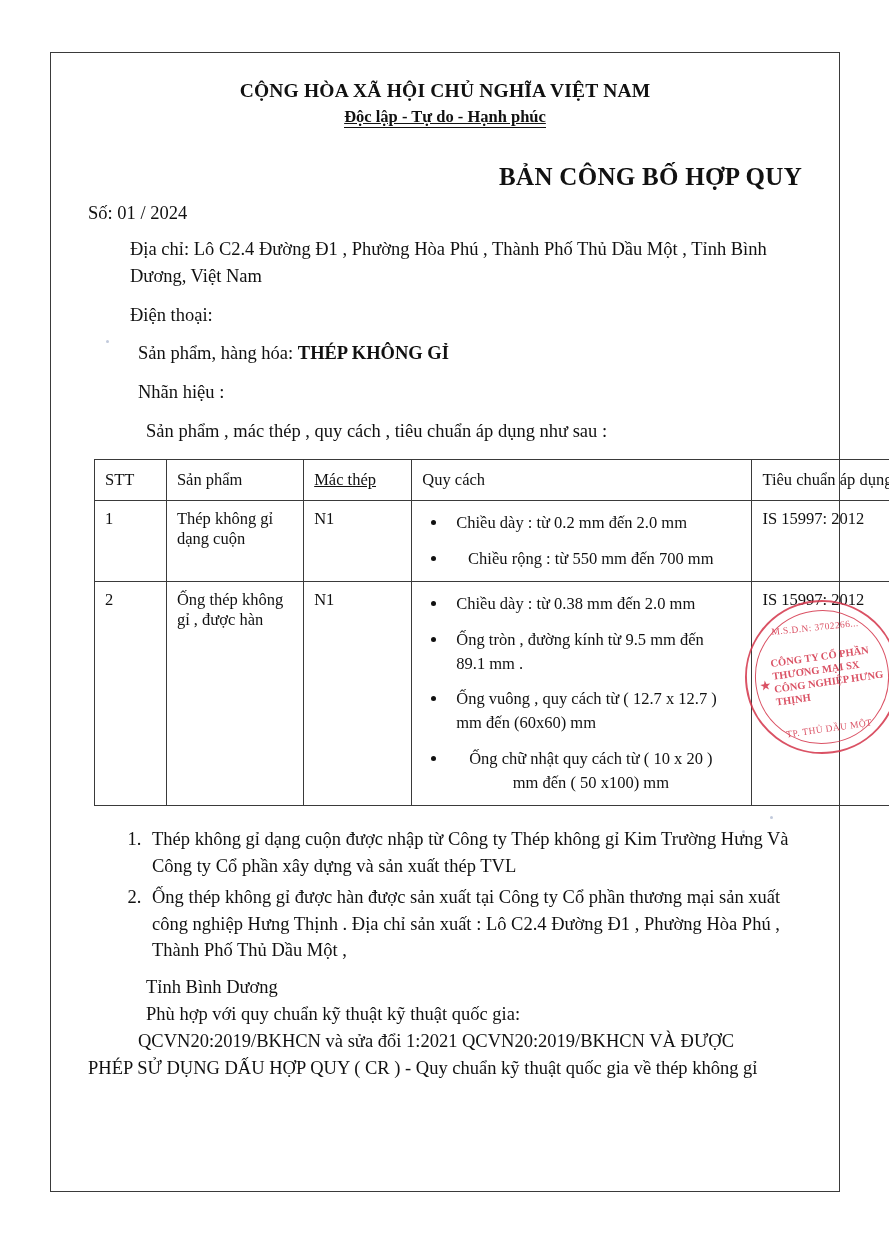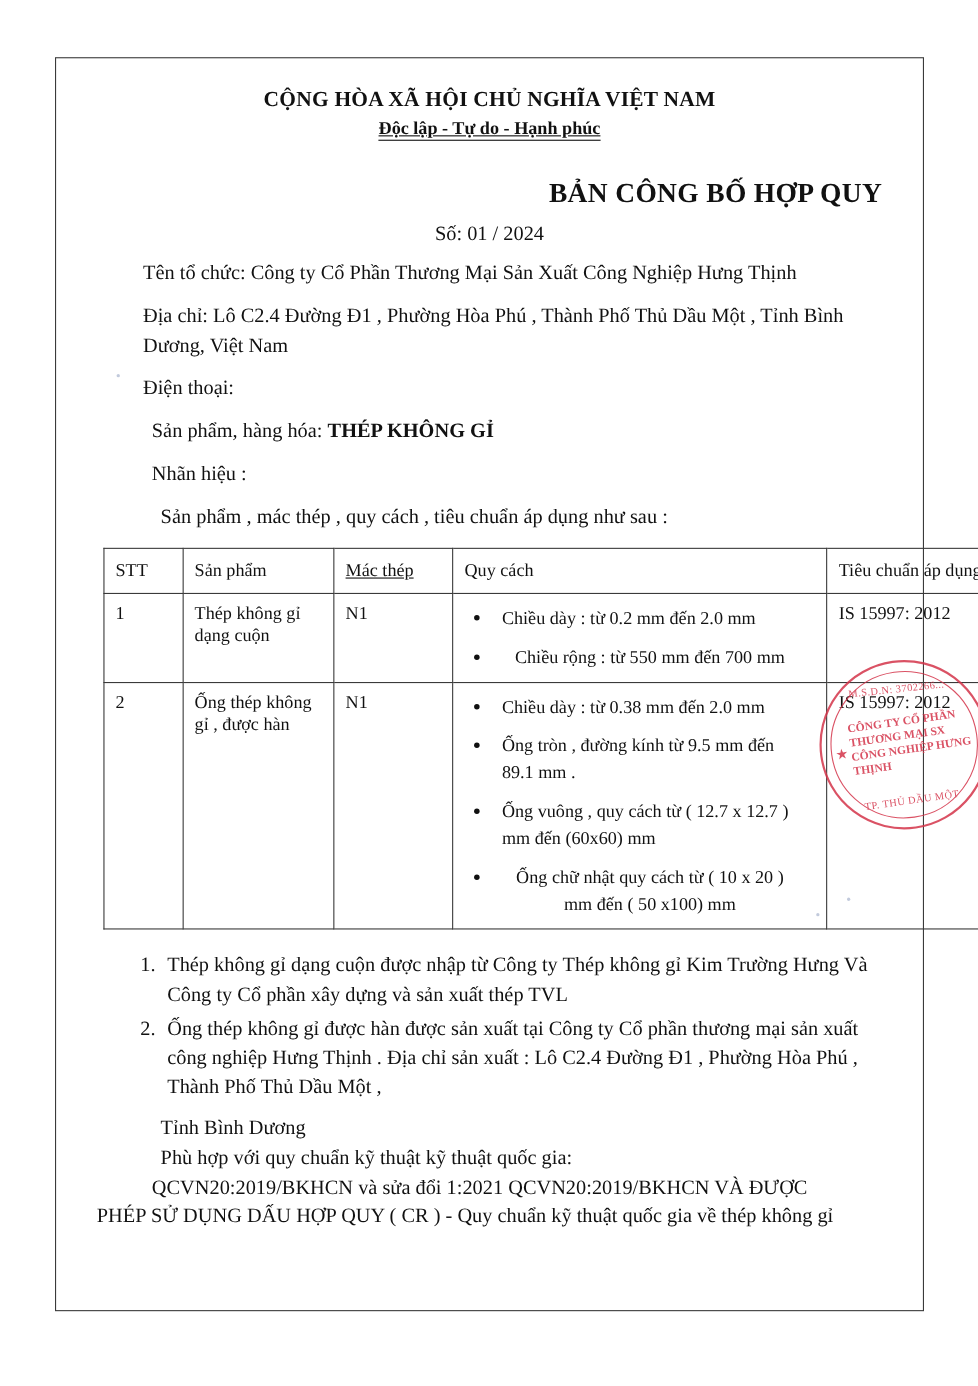--- a/index.html
+++ b/index.html
@@ -51,21 +51,21 @@
     padding-bottom: 1px;
   }
   .doc-title {
     text-align: right;
     font-weight: bold;
     font-size: 25px;
     margin-top: 36px;
     letter-spacing: 0.3px;
   }
   .doc-number {
-    text-align: center;
+    text-align: left;
     font-size: 18.5px;
     margin-top: 12px;
   }
   .para {
     font-size: 18.5px;
     line-height: 1.45;
     margin-top: 12px;
   }
   .para.indent {
     text-indent: 0;
@@ -204,21 +204,20 @@
 <div class="spot" style="left:742px; top:830px;"></div>
 
 <div class="content">
 
   <div class="nat-title">CỘNG HÒA XÃ HỘI CHỦ NGHĨA VIỆT NAM</div>
   <div class="nat-sub"><span>Độc lập - Tự do - Hạnh phúc</span></div>
 
   <div class="doc-title">BẢN CÔNG BỐ HỢP QUY</div>
   <div class="doc-number">Số: 01 / 2024</div>
 
-  <div class="para indent">Tên tổ chức: Công ty Cổ Phần Thương Mại Sản Xuất Công Nghiệp Hưng Thịnh</div>
   <div class="para indent">Địa chỉ: Lô C2.4 Đường Đ1 , Phường Hòa Phú , Thành Phố Thủ Dầu Một , Tỉnh Bình Dương, Việt Nam</div>
   <div class="para indent">Điện thoại:</div>
 
   <div class="para indent2">
     <span>Sản phẩm, hàng hóa:</span>
     <span class="strong-inline">THÉP KHÔNG GỈ</span>
   </div>
   <div class="para indent2">Nhãn hiệu :</div>
   <div class="para indent3">Sản phẩm , mác thép , quy cách , tiêu chuẩn áp dụng như sau :</div>
 

